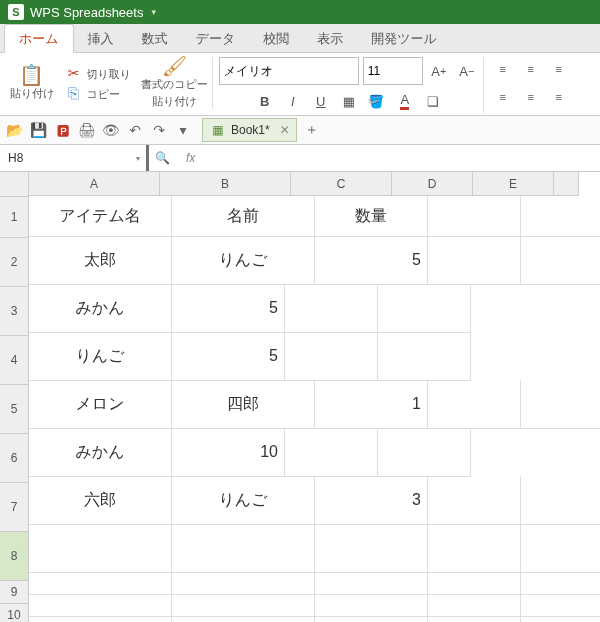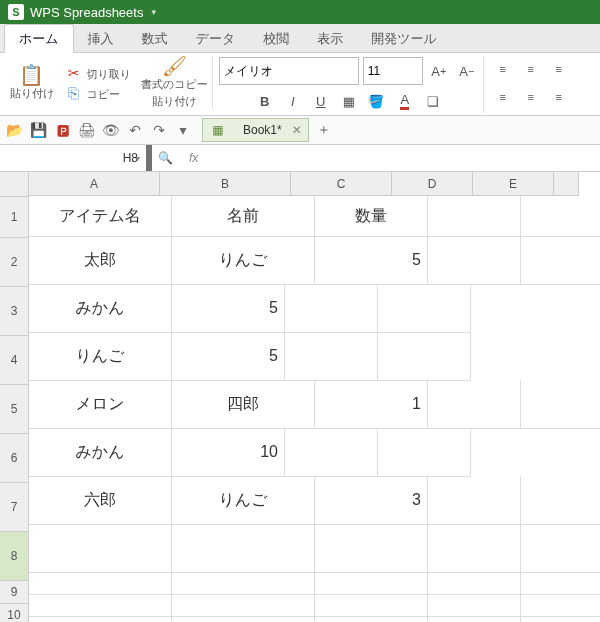--- a/index.html
+++ b/index.html
@@ -1,37 +1,37 @@
 <!DOCTYPE html>
 <html><head>
 <meta charset="utf-8">
 <style>
   html,body{margin:0;padding:0;font-family:"Meiryo","メイリオ",sans-serif;font-size:12px;color:#333;background:#f5f5f5;width:600px;height:622px;overflow:hidden}
   .titlebar{background:#2e7d32;color:#fff;height:24px;display:flex;align-items:center;padding:0 8px;font-size:13px}
   .titlebar .logo{width:16px;height:16px;margin-right:6px;display:inline-flex;align-items:center;justify-content:center;font-weight:bold;font-size:11px;background:#fff;color:#2e7d32;border-radius:2px}
   .titlebar .dd{margin-left:8px;font-size:9px;opacity:.8}
   .tabs{display:flex;align-items:flex-end;background:#eaeaea;height:28px;padding-left:4px;border-bottom:1px solid #ccc}
   .tab{padding:5px 14px 4px;font-size:13px;color:#555;cursor:pointer}
-  .tab.active{background:#fff;color:#0f172a;border:1px solid #ccc;border-bottom:1px solid #fff;margin-bottom:-1px;border-radius:3px 3px 0 0}
+  .tab.active{background:#fff;color:#c2410c;border:1px solid #ccc;border-bottom:1px solid #fff;margin-bottom:-1px;border-radius:3px 3px 0 0}
   .ribbon{background:#fff;border-bottom:1px solid #ccc;padding:4px 6px 2px;display:flex;align-items:flex-start;gap:2px}
   .rgrp{display:flex;flex-direction:column;align-items:center;padding:0 4px;border-right:1px solid #e0e0e0}
   .rgrp:last-child{border-right:none}
   .ic{width:18px;height:18px;display:inline-flex;align-items:center;justify-content:center;font-size:14px;color:#555}
   .lbl{font-size:11px;color:#555;margin-top:2px;white-space:nowrap}
   .row{display:flex;align-items:center;gap:4px}
   .sel{border:1px solid #bbb;background:#fff;font-size:12px;padding:2px 4px;height:22px}
   .font-sel{width:130px}
   .size-sel{width:50px}
   .btn{width:22px;height:22px;display:inline-flex;align-items:center;justify-content:center;border:1px solid transparent;font-size:13px;color:#555;cursor:pointer}
   .qat{background:#fafafa;border-bottom:1px solid #ccc;height:28px;display:flex;align-items:center;padding:0 6px;gap:6px}
   .qat .ic{font-size:14px;color:#666}
   .doc-tab{display:flex;align-items:center;background:#e8f0e0;border:1px solid #b8c8a8;padding:2px 6px;font-size:12px;margin-left:4px}
   .doc-tab .close{margin-left:10px;color:#888;cursor:pointer}
   .fbar{background:#fff;border-bottom:1px solid #ccc;height:26px;display:flex;align-items:center}
-  .namebox{width:130px;border-right:6px solid #737373;padding:0 8px;height:100%;display:flex;align-items:center;justify-content:flex-end;font-size:12px;position:relative}
+  .namebox{width:130px;border-right:3px solid #737373;padding:0 8px;height:100%;display:flex;align-items:center;justify-content:flex-start;font-size:12px;position:relative}
   .namebox .dd2{position:absolute;right:6px;font-size:8px;color:#888}
   .fx{padding:0 10px;color:#888;font-style:italic}
   .search-ic{color:#888;padding:0 6px}
   .grid{display:flex;background:#fff}
   .rowhdrs{display:flex;flex-direction:column}
   .corner{width:28px;height:24px;background:#eee;border-right:1px solid #ccc;border-bottom:1px solid #ccc}
   .rh{width:28px;background:#eee;border-right:1px solid #ccc;border-bottom:1px solid #ccc;display:flex;align-items:center;justify-content:center;font-size:12px;color:#555}
   .cols{display:flex;flex-direction:column;flex:1}
   .colhdrs{display:flex;height:24px}
   .ch{background:#eee;border-right:1px solid #ccc;border-bottom:1px solid #ccc;display:flex;align-items:center;justify-content:center;font-size:12px;color:#555}
@@ -128,21 +128,21 @@
   <span class="ic" style="color:#d08020">📂</span>
   <span class="ic" style="color:#4a90d9">💾</span>
   <span class="ic" style="color:#c0392b">🅿</span>
   <span class="ic">🖨</span>
   <span class="ic">👁</span>
   <span class="ic">↶</span>
   <span class="ic">↷</span>
   <span class="ic">▾</span>
   <div class="doc-tab">
     <span class="ic" style="color:#5a8a3a;font-size:12px">▦</span>
-    <span style="margin-left:16px">Book1*</span>
+    <span style="margin-left:4px">Book1*</span>
     <span class="close">✕</span>
   </div>
   <span class="ic">＋</span>
 </div>
 
 <div class="fbar">
   <div class="namebox">
     <span>H8</span>
     <span class="dd2">▾</span>
   </div>

